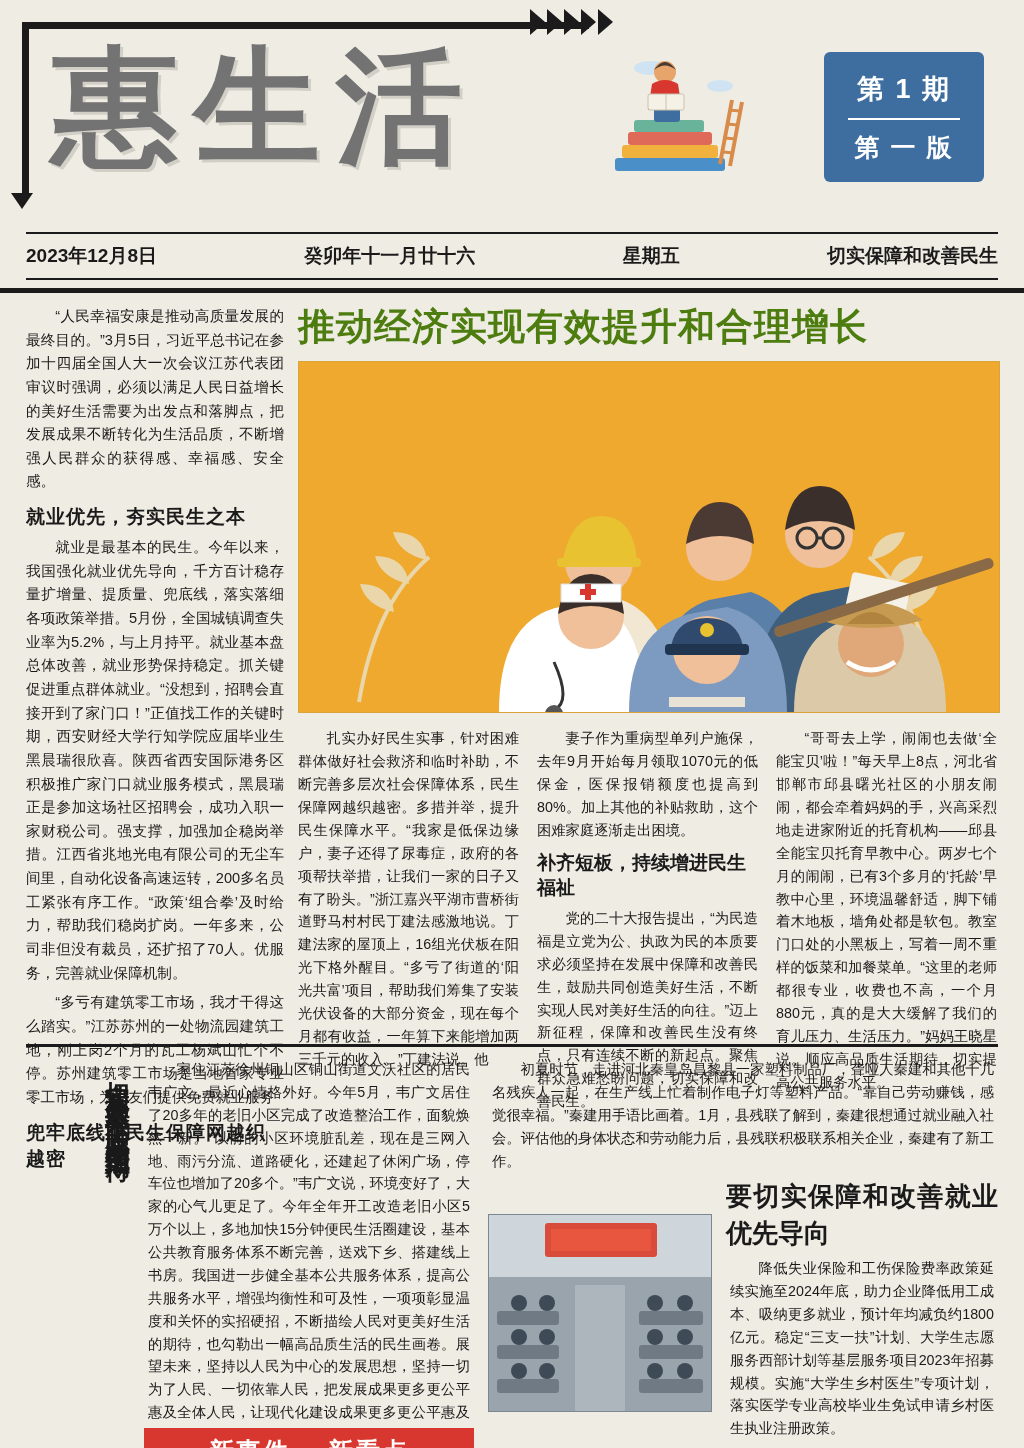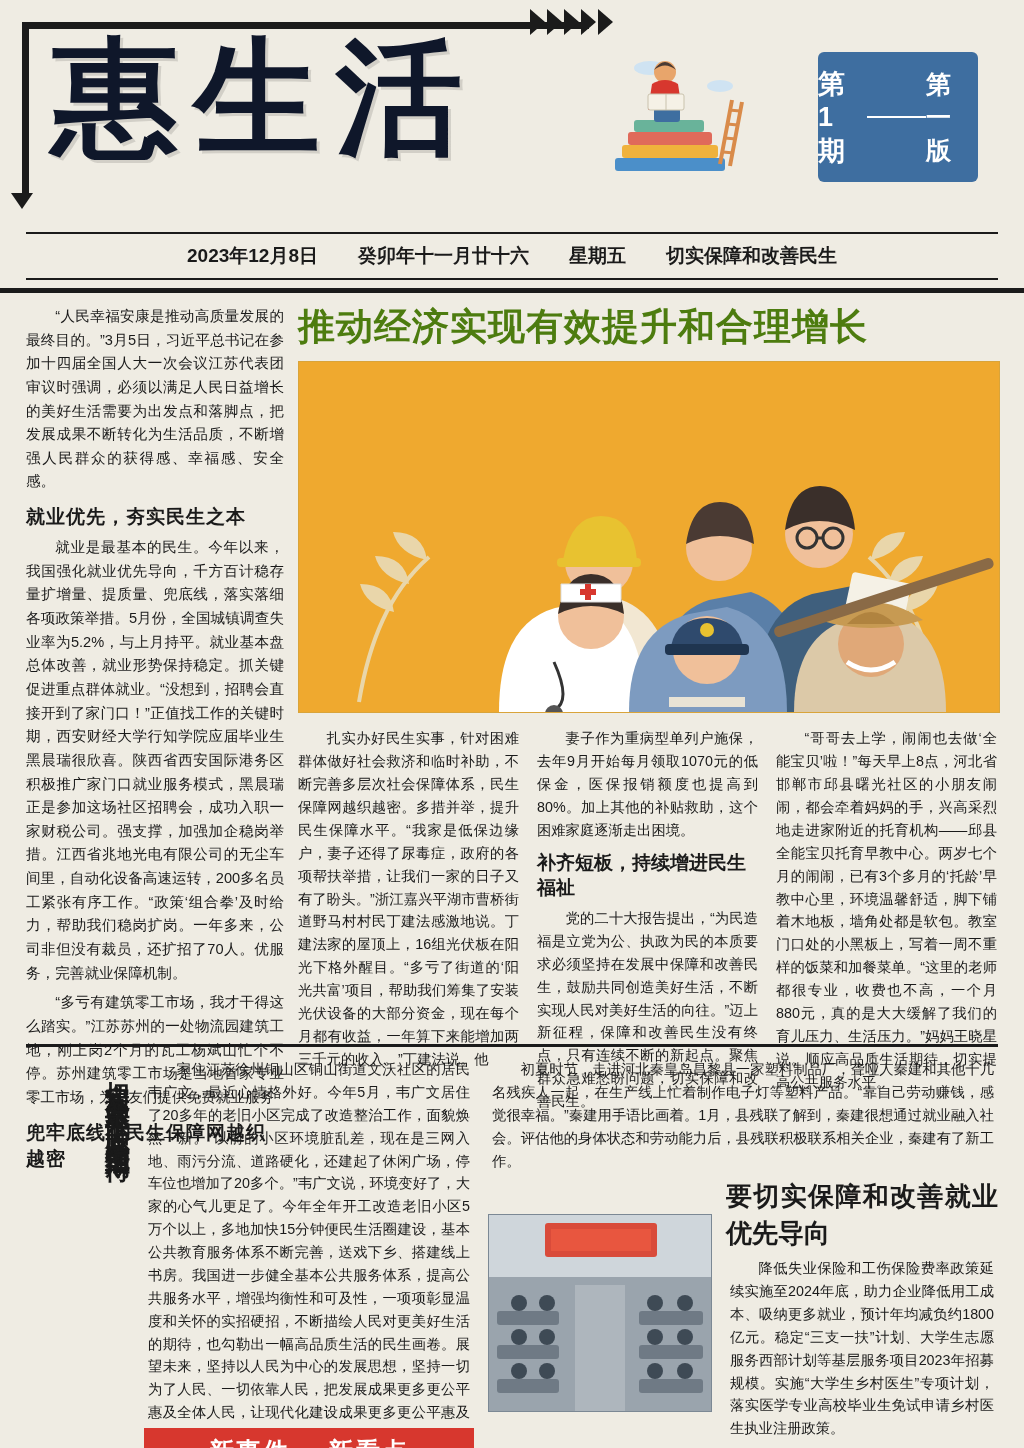--- a/index.html
+++ b/index.html
@@ -14,42 +14,42 @@
   .page{position:relative;width:1024px;height:1448px;box-sizing:border-box;}
 
   
   .masthead{position:relative;height:215px;}
   .corner-rule{position:absolute;left:22px;top:22px;width:560px;height:170px;border-left:7px solid #1b1b1b;border-top:7px solid #1b1b1b;}
   .corner-rule:after{content:"";position:absolute;left:-18px;bottom:-10px;border-left:11px solid transparent;border-right:11px solid transparent;border-top:16px solid #1b1b1b;}
   .arrowheads{position:absolute;left:530px;top:22px;display:flex;gap:2px;}
   .arrowheads span{width:0;height:0;border-top:13px solid transparent;border-bottom:13px solid transparent;border-left:15px solid #1b1b1b;margin-top:-13px;}
   .title{
     position:absolute;left:52px;top:42px;
-    font-family:Liberation Mono, monospace;
-    font-weight:bold;font-size:126px;letter-spacing:16px;color:#0f172a;
+    font-family:Liberation Serif, serif;
+    font-weight:bold;font-size:126px;letter-spacing:16px;color:#737373;
     line-height:1.05;
     text-shadow:3px 3px 0 rgba(0,0,0,.12);
   }
   .issue-box{
-    position:absolute;right:46px;top:52px;width:160px;height:130px;
+    position:absolute;right:40px;top:52px;width:160px;height:130px;
     background:#3e6ea0;color:#fff;border-radius:6px;
-    display:flex;flex-direction:row;align-items:center;justify-content:center;
+    display:flex;flex-direction:column;align-items:center;justify-content:center;
   }
   .issue-box .l1{font-size:27px;font-weight:bold;letter-spacing:2px;}
   .issue-box .hr{width:112px;height:2px;background:#fff;margin:11px 0;}
   .issue-box .l2{font-size:25px;font-weight:bold;letter-spacing:2px;}
 
   
   .mast-ill{position:absolute;left:580px;top:46px;width:190px;height:150px;}
 
   
   .datebar{
     position:absolute;left:26px;top:232px;width:972px;height:44px;
     border-top:2px solid #1b1b1b;border-bottom:2px solid #1b1b1b;
-    display:flex;align-items:center;justify-content:center;gap:40px;
+    display:flex;align-items:center;justify-content:space-between;gap:40px;
     font-size:19px;font-weight:bold;
   }
   .rule-thick{position:absolute;left:0;top:288px;width:1024px;height:5px;background:#1b1b1b;}
 
   
   .content{position:absolute;left:26px;top:305px;width:972px;}
   .lead-col{width:258px;float:left;}
   .lead-col p{font-size:14.6px;line-height:1.62;text-align:justify;margin:0 0 6px;text-indent:2em;}
   .lead-col p.first{text-indent:2em;}
   .sub-head{font-size:19px;font-weight:bold;margin:10px 0 6px;letter-spacing:1px;}

